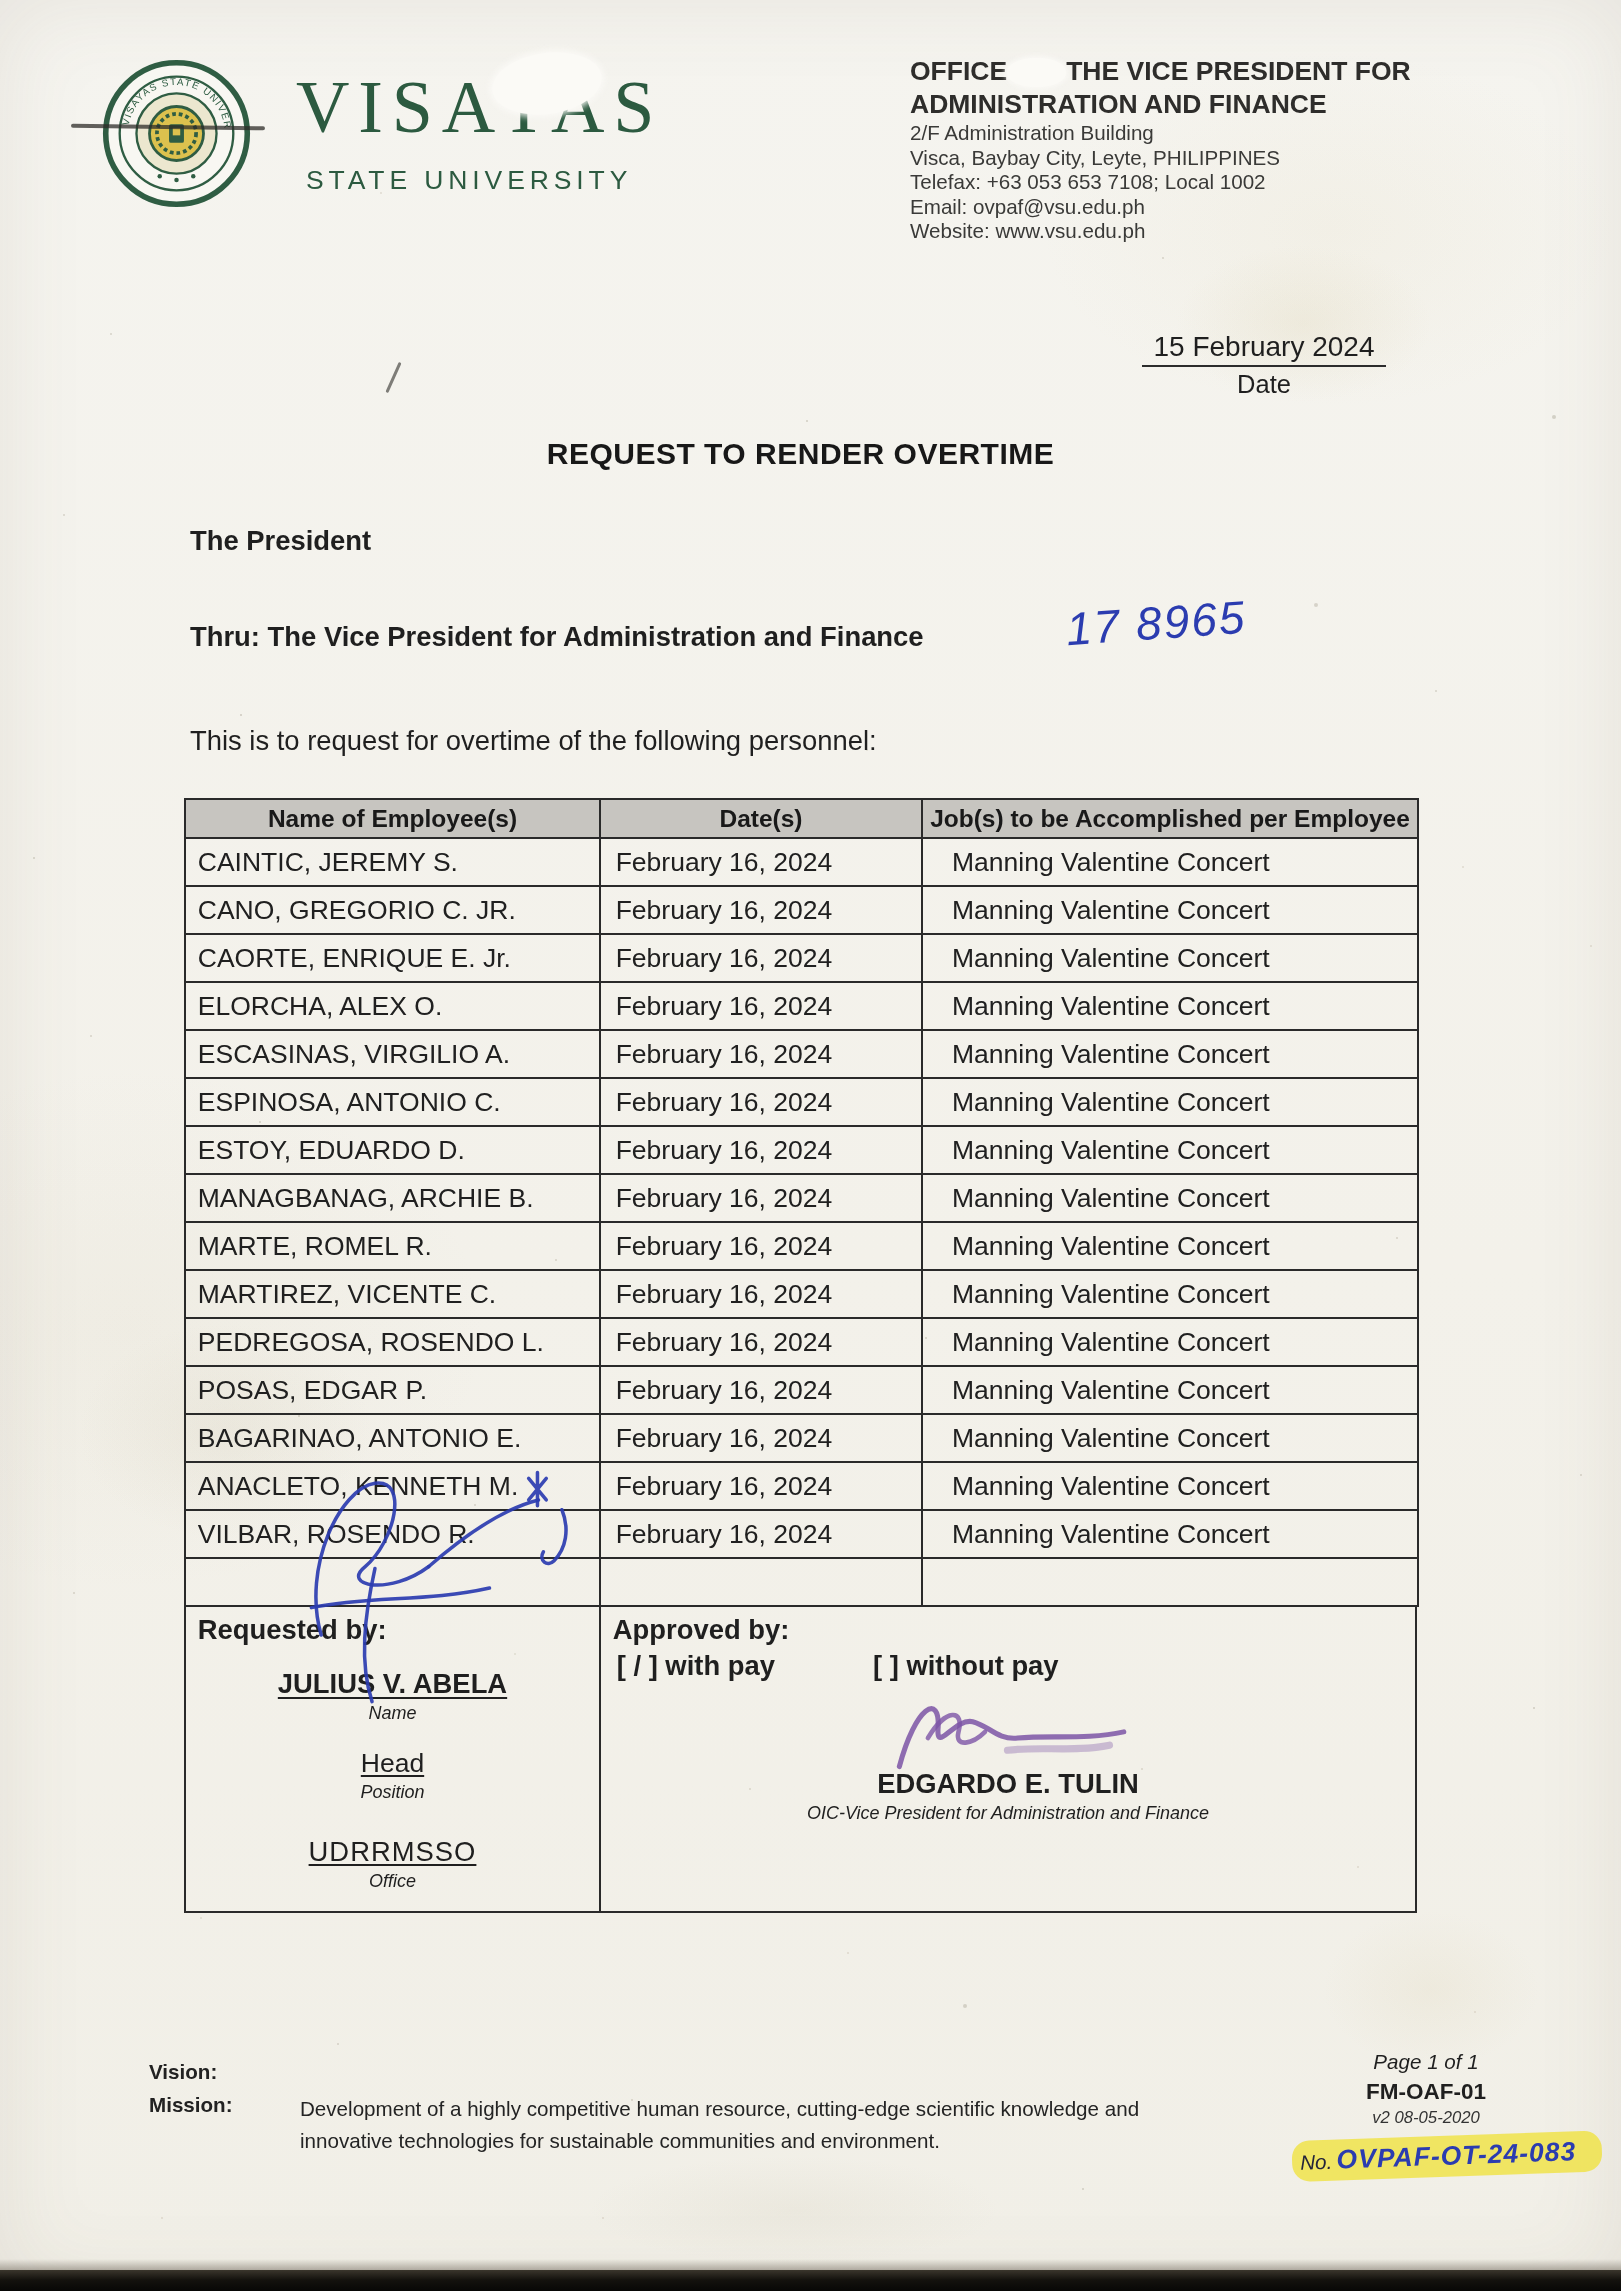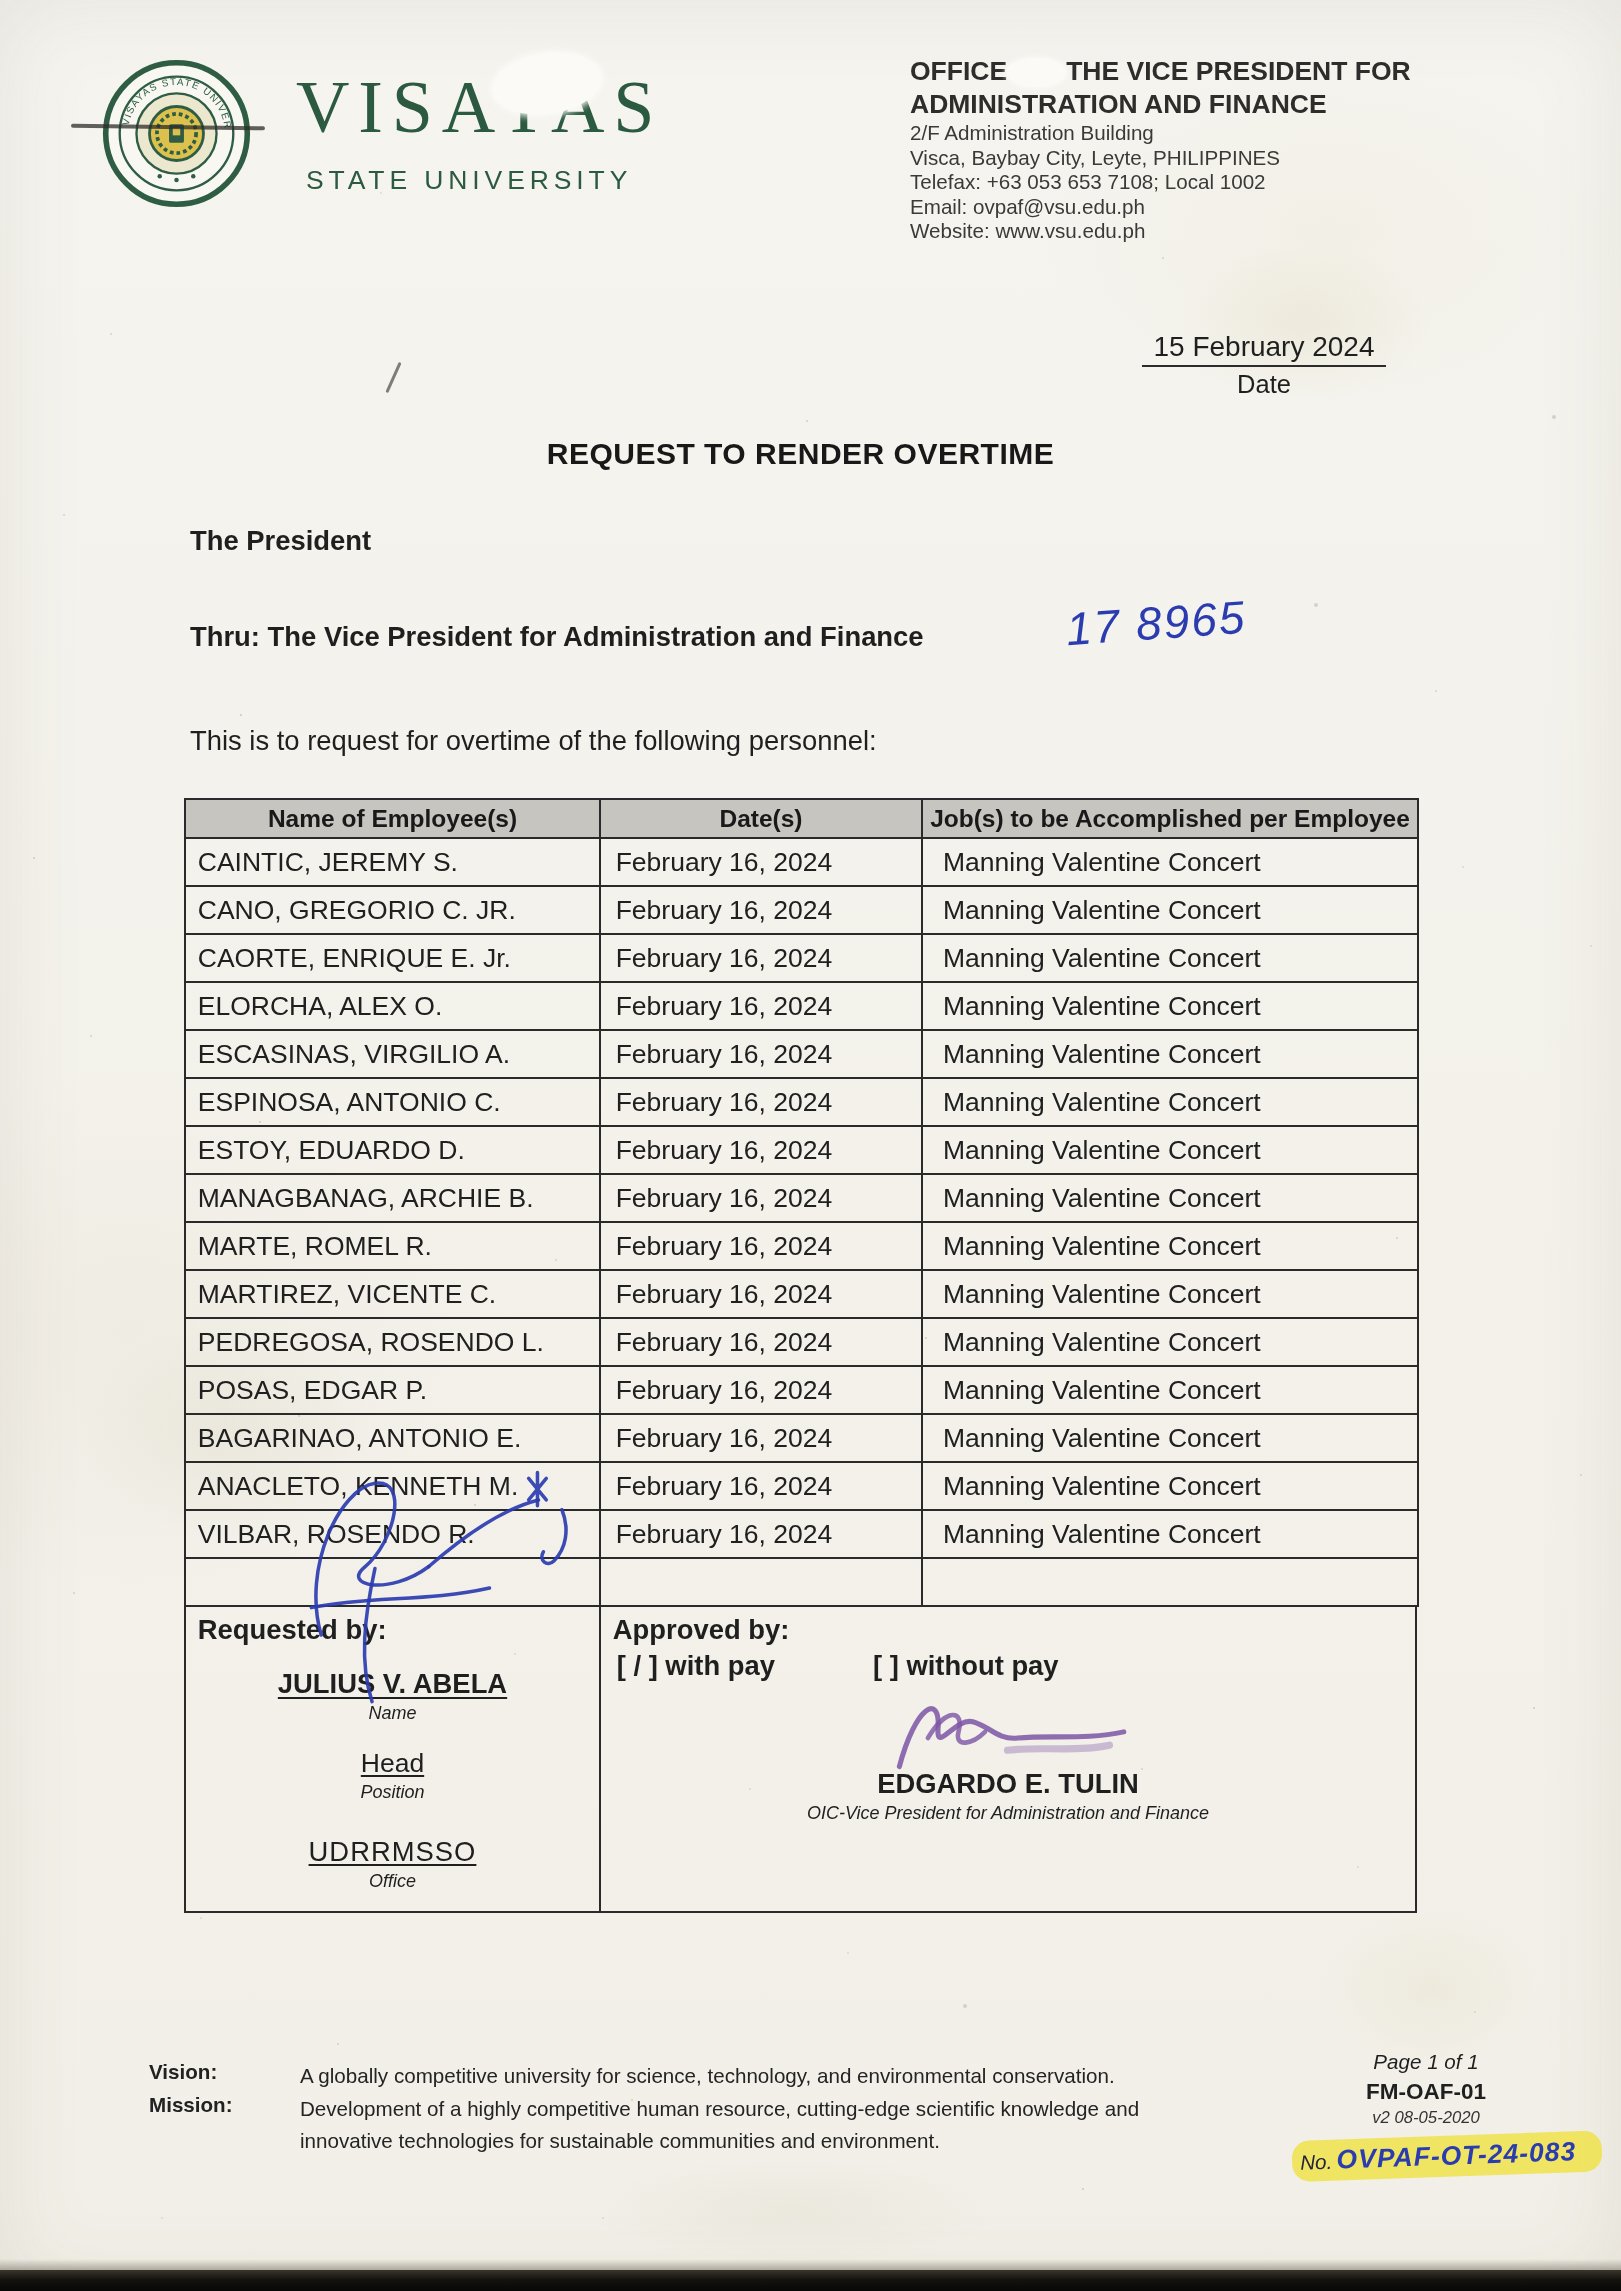--- a/index.html
+++ b/index.html
@@ -80,21 +80,21 @@
   #thru-line{left:190px;top:621px;font-weight:bold;font-size:27.4px;}
   #handref{left:1066px;top:596px;font-size:46px;font-style:italic;color:var(--ink-blue);transform:rotate(-4deg);letter-spacing:2px;}
   #intro-line{left:190px;top:725px;font-size:27.4px;}
   
   #tablewrap{left:184px;top:798px;}
   #ptable{border-collapse:collapse;width:1233px;table-layout:fixed;}
   #ptable th,#ptable td{border:2px solid #2a2a2a;overflow:hidden;white-space:nowrap;}
   #ptable th{height:37px;background:var(--header-gray);font-weight:bold;font-size:24.5px;color:#191919;padding:0 3.9px;}
   #ptable td{height:46px;font-size:26.5px;color:#202020;padding:0 7.8px 0 11.8px;}
   #ptable td.col-date{padding-left:14.7px;}
-  #ptable td.col-job{padding-left:20px;border-radius:7px;}
+  #ptable td.col-job{padding-left:29px;border-radius:7px;}
   
   #sigbox{left:184px;top:1572px;width:1233px;height:308px;border:2px solid #2a2a2a;box-sizing:border-box;display:flex;}
   #sigleft{width:415px;border-right:2px solid #2a2a2a;box-sizing:border-box;position:relative;}
   #sigright{flex:1;position:relative;}
   .siglabel{font-weight:bold;font-size:27.4px;padding:6.9px 0 0 11.8px;}
   #sigcenter-left{position:absolute;left:0;right:0;top:61px;text-align:center;}
   .bigname{font-weight:bold;font-size:27.4px;text-decoration:underline;text-underline-offset:3.9px;}
   .ital{font-style:italic;font-size:18px;margin-top:2.9px;}
   .midline{font-size:26.5px;text-decoration:underline;text-underline-offset:2.9px;margin-top:24.5px;}
   .officeline{font-size:27.4px;letter-spacing:1px;text-decoration:underline;text-underline-offset:2.9px;margin-top:33px;}
@@ -311,21 +311,20 @@
   <svg id="sig-abela" viewBox="0 0 330 290">
     <path d="M 40,190 C 20,120 60,40 95,35 C 130,30 115,95 85,120 C 60,140 110,150 150,120"></path>
     <path d="M 150,120 C 190,85 230,60 262,52"></path>
     <path d="M 252,30 L 270,52 M 270,30 L 252,52 M 261,24 L 261,58"></path>
     <path d="M 286,62 C 294,82 290,102 278,114 C 271,121 262,114 267,105"></path>
     <path d="M 95,122 C 84,172 79,218 92,258"></path>
     <path d="M 30,162 C 90,150 150,156 212,142"></path>
   </svg>
 
   <div id="flabel-v" class="abs flabel">Vision:</div>
-  <div id="ftext-v" class="abs ftext">A globally competitive university for science, technology, and environmental conservation.</div>
   <div id="flabel-m" class="abs flabel">Mission:</div>
   <div id="ftext-m" class="abs ftext">Development of a highly competitive human resource, cutting-edge scientific knowledge and innovative technologies for sustainable communities and environment.</div>
 
   <div id="fright" class="abs">
     <div id="fpage">Page 1 of 1</div>
     <div id="fcode">FM-OAF-01</div>
     <div id="fver">v2 08-05-2020</div>
   </div>
 
   <div id="fno" class="abs">

